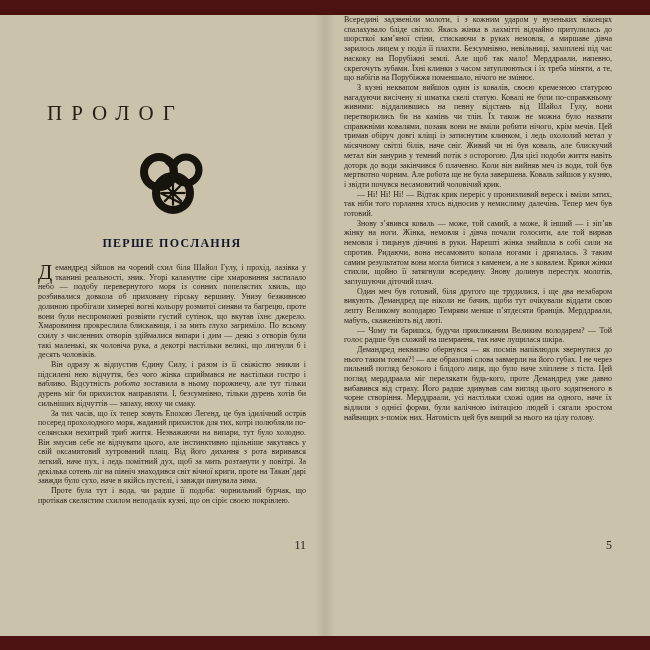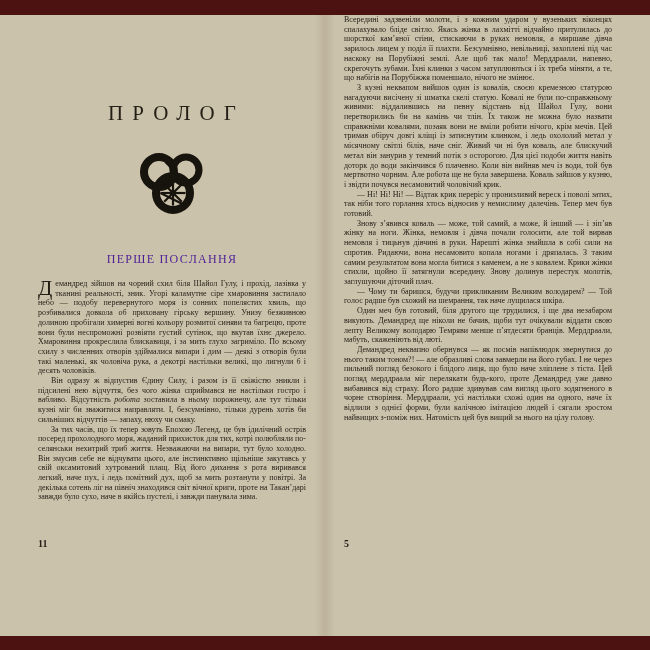--- a/index.html
+++ b/index.html
@@ -7,32 +7,32 @@
   .screen{position:relative;width:650px;height:650px;background:#cbc2ab;
           font-family:"Liberation Serif","DejaVu Serif",serif;color:#272119;}
   .bar{position:absolute;left:0;width:650px;background:#4c1212;}
   .bar.top{top:0;height:15px;}
   .bar.bottom{bottom:0;height:14px;}
   .gutter{position:absolute;top:15px;bottom:14px;left:315px;width:20px;
           background:linear-gradient(90deg,rgba(60,45,20,0) 0%,rgba(60,45,20,0.10) 50%,rgba(60,45,20,0) 100%);}
   .page{position:absolute;top:15px;bottom:14px;width:268px;}
   .page.left{left:38px;}
   .page.right{left:344px;}
-  .chapter-title{margin:86px 0 16px 0;text-align:center;font-size:21px;font-weight:400;
+  .chapter-title{margin:86px 0 16px 0;text-align:left;font-size:21px;font-weight:400;
                  letter-spacing:9px;padding-left:9px;color:#241f16;}
   .emblem{width:72px;height:66px;margin:24px auto 0 auto;display:block;}
-  .section-title{margin:36px 0 0 0;text-align:center;font-size:12px;font-weight:400;
-                 letter-spacing:1.3px;color:#4c1d95;}
+  .section-title{margin:20px 0 0 0;text-align:center;font-size:12px;font-weight:700;
+                 letter-spacing:1.3px;color:#0f172a;}
   .body{text-align:justify;font-size:8px;line-height:9.7px;hyphens:auto;-webkit-hyphens:auto;}
   .page.left .body{margin-top:12px;}
   .page.right .body{}
   .body p{margin:0;}
   .body p.indent{text-indent:13px;}
   .dropcap{float:left;font-size:21px;line-height:17.5px;padding:1px 3px 0 0;color:#241f16;}
-  .pagenum{position:absolute;top:523px;left:0;width:100%;text-align:left;font-size:10px;color:#272119;font-weight:bold;}
+  .pagenum{position:absolute;top:523px;left:0;width:100%;text-align:right;font-size:12px;color:#272119;}
   .emblem svg{display:block;}
 </style>
 </head>
 <body>
 
 <div class="screen">
 
   <div class="bar top"></div>
 
   <div class="gutter"></div>
@@ -56,35 +56,36 @@
         </g>
         <circle cx="37" cy="43" r="3" fill="#17130d"></circle>
         <path d="M30 12 Q40 20 44 32" fill="none" stroke="#17130d" stroke-width="3"></path>
       </svg>
     </div>
 
     <h2 class="section-title">ПЕРШЕ ПОСЛАННЯ</h2>
 
     <div class="body">
       <p><span class="dropcap">Д</span><span>емандред зійшов на чорний схил біля Шайол Гулу, і прохід, лазівка у тканині реальності, зник. Угорі каламутне сіре хмаровиння застилало небо — подобу перевернутого моря із сонних попелястих хвиль, що розбивалися довкола об приховану гірську вершину. Унизу безживною долиною пробігали химерні вогні кольору розмитої синяви та багрецю, проте вони були неспроможні розвіяти густий сутінок, що вкутав їхнє джерело. Хмаровиння прокреслила блискавиця, і за мить глухо загриміло. По всьому схилу з численних отворів здіймалися випари і дим — деякі з отворів були такі маленькі, як чоловіча рука, а декотрі настільки великі, що лигнули б і десять чоловіків.</span></p>
-      <p class="indent"><span>Він одразу ж відпустив Єдину Силу, і разом із її свіжістю зникли і підсилені нею відчуття, без чого жінка сприймався не настільки гостро і вабливо. Відсутність </span><i>робота</i><span> зоставила в ньому порожнечу, але тут тільки кузні міг би зважитися направляти. І, безсумнівно, тільки дурень хотів би сильніших відчуттів — запаху, нюху чи смаку.</span></p>
+      <p class="indent"><span>Він одразу ж відпустив Єдину Силу, і разом із її свіжістю зникли і підсилені нею відчуття, без чого жінка сприймався не настільки гостро і вабливо. Відсутність </span><i>робота</i><span> зоставила в ньому порожнечу, але тут тільки дурень міг би прихисток направляти. І, безсумнівно, тільки дурень хотів би сильніших відчуттів — запаху, нюху чи смаку.</span></p>
       <p class="indent">За тих часів, що їх тепер зовуть Епохою Легенд, це був ідилічний острів посеред прохолодного моря, жаданий прихисток для тих, котрі полюбляли по-селянськи нехитрий триб життя. Незважаючи на випари, тут було холодно. Він змусив себе не відчувати цього, але інстинктивно щільніше закутавсь у свій оксамитовий хутрований плащ. Від його дихання з рота виривався легкий, наче пух, і ледь помітний дух, щоб за мить розтанути у повітрі. За декілька сотень ліг на північ знаходився світ вічної криги, проте на Такан’дарі завжди було сухо, наче в якійсь пустелі, і завжди панувала зима.</p>
+      <p class="indent">Проте була тут і вода, чи радше її подоба: чорнильний бурчак, що протікав скелястим схилом неподалік кузні, що он сіріє своєю покрівлею.</p>
     </div>
 
     <div class="pagenum">11</div>
   </div>
 
   <div class="page right">
     <div class="body">
       <p>Всередині задзвеніли молоти, і з кожним ударом у вузеньких віконцях спалахувало бліде світло. Якась жінка в лахмітті відчайно притулилась до шорсткої кам’яної стіни, стискаючи в руках немовля, а миршаве дівча зарилось лицем у поділ її плахти. Безсумнівно, невільниці, захоплені під час наскоку на Порубіжні землі. Але щоб так мало! Мерддраали, напевно, скрегочуть зубами. Їхні клинки з часом затуплюються і їх треба міняти, а те, що набігів на Порубіжжя поменшало, нічого не змінює.</p>
       <p class="indent">З кузні неквапом вийшов один із ковалів, своєю кремезною статурою нагадуючи висічену зі шматка скелі статую. Ковалі не були по-справжньому живими: віддалившись на певну відстань від Шайол Гулу, вони перетворились би на камінь чи тлін. Їх також не можна було назвати справжніми ковалями, позаяк вони не вміли робити нічого, крім мечів. Цей тримав обіруч довгі кліщі із затиснутим клинком, і ледь охололий метал у місячному світлі білів, наче сніг. Живий чи ні був коваль, але блискучий метал він занурив у темний потік з осторогою. Для цієї подоби життя навіть доторк до води закінчився б плачевно. Коли він вийняв меч із води, той був мертвотно чорним. Але робота ще не була завершена. Коваль зайшов у кузню, і звідти почувся несамовитий чоловічий крик.</p>
-      <p class="indent">— Ні! Ні! Ні! — Відтак крик переріс у пронизливий вереск і поволі затих, так ніби того горлання хтось відносив у немислиму далечінь. Тепер меч був готовий.</p>
+      <p class="indent">— Ні! Ні! Ні! — Відтак крик переріс у пронизливий вереск і вміли затих, так ніби того горлання хтось відносив у немислиму далечінь. Тепер меч був готовий.</p>
       <p class="indent">Знову з’явився коваль — може, той самий, а може, й інший — і зіп’яв жінку на ноги. Жінка, немовля і дівча почали голосити, але той вирвав немовля і тицьнув дівчині в руки. Нарешті жінка знайшла в собі сили на спротив. Ридаючи, вона несамовито копала ногами і дряпалась. З таким самим результатом вона могла битися з каменем, а не з ковалем. Крики жінки стихли, щойно її затягнули всередину. Знову долинув перестук молотів, заглушуючи діточий плач.</p>
+      <p class="indent">Один меч був готовий, біля другого ще трудилися, і ще два незабаром викують. Демандред ще ніколи не бачив, щоби тут очікували віддати свою лепту Великому володарю Темряви менше п’ятдесяти бранців. Мерддраали, мабуть, скаженіють від люті.</p>
       <p class="indent">— Чому ти баришся, будучи прикликаним Великим володарем? — Той голос радше був схожий на шемрання, так наче лущилася шкіра.</p>
-      <p class="indent">Один меч був готовий, біля другого ще трудилися, і ще два незабаром викують. Демандред ще ніколи не бачив, щоби тут очікували віддати свою лепту Великому володарю Темряви менше п’ятдесяти бранців. Мерддраали, мабуть, скаженіють від люті.</p>
       <p class="indent">Демандред неквапно обернувся — як посмів напівлюдок звернутися до нього таким тоном?! — але образливі слова завмерли на його губах. І не через пильний погляд безокого і блідого лиця, що було наче зліплене з тіста. Цей погляд мерддраала міг перелякати будь-кого, проте Демандред уже давно вибавився від страху. Його радше здивував сам вигляд цього зодягненого в чорне створіння. Мерддраали, усі настільки схожі один на одного, наче їх відлили з однієї форми, були калічною імітацією людей і сягали зростом найвищих з-поміж них. Натомість цей був вищий за нього на цілу голову.</p>
     </div>
 
     <div class="pagenum">5</div>
   </div>
 
   <div class="bar bottom"></div>
 </div>
 
 </body></html>

